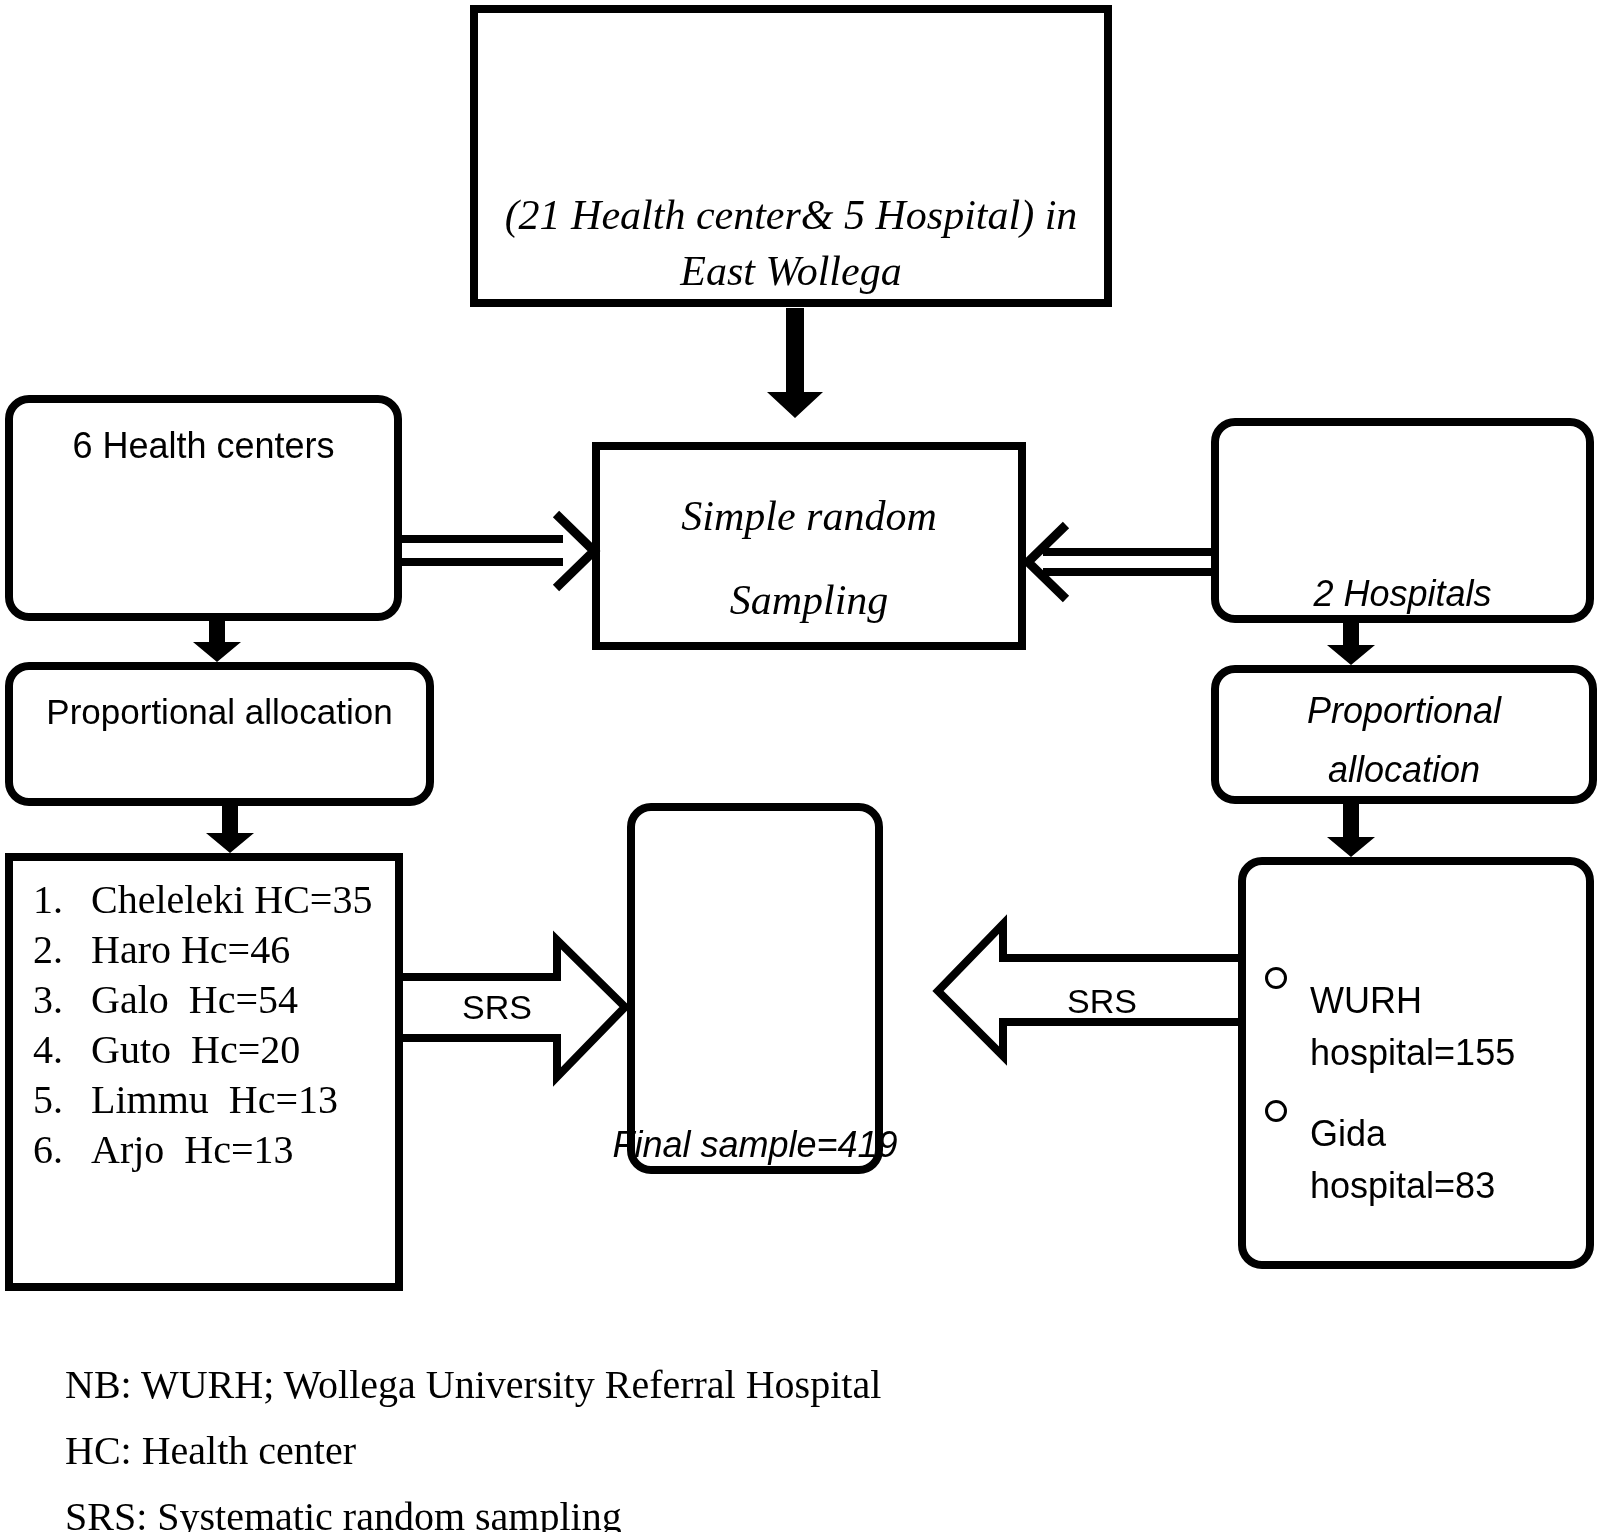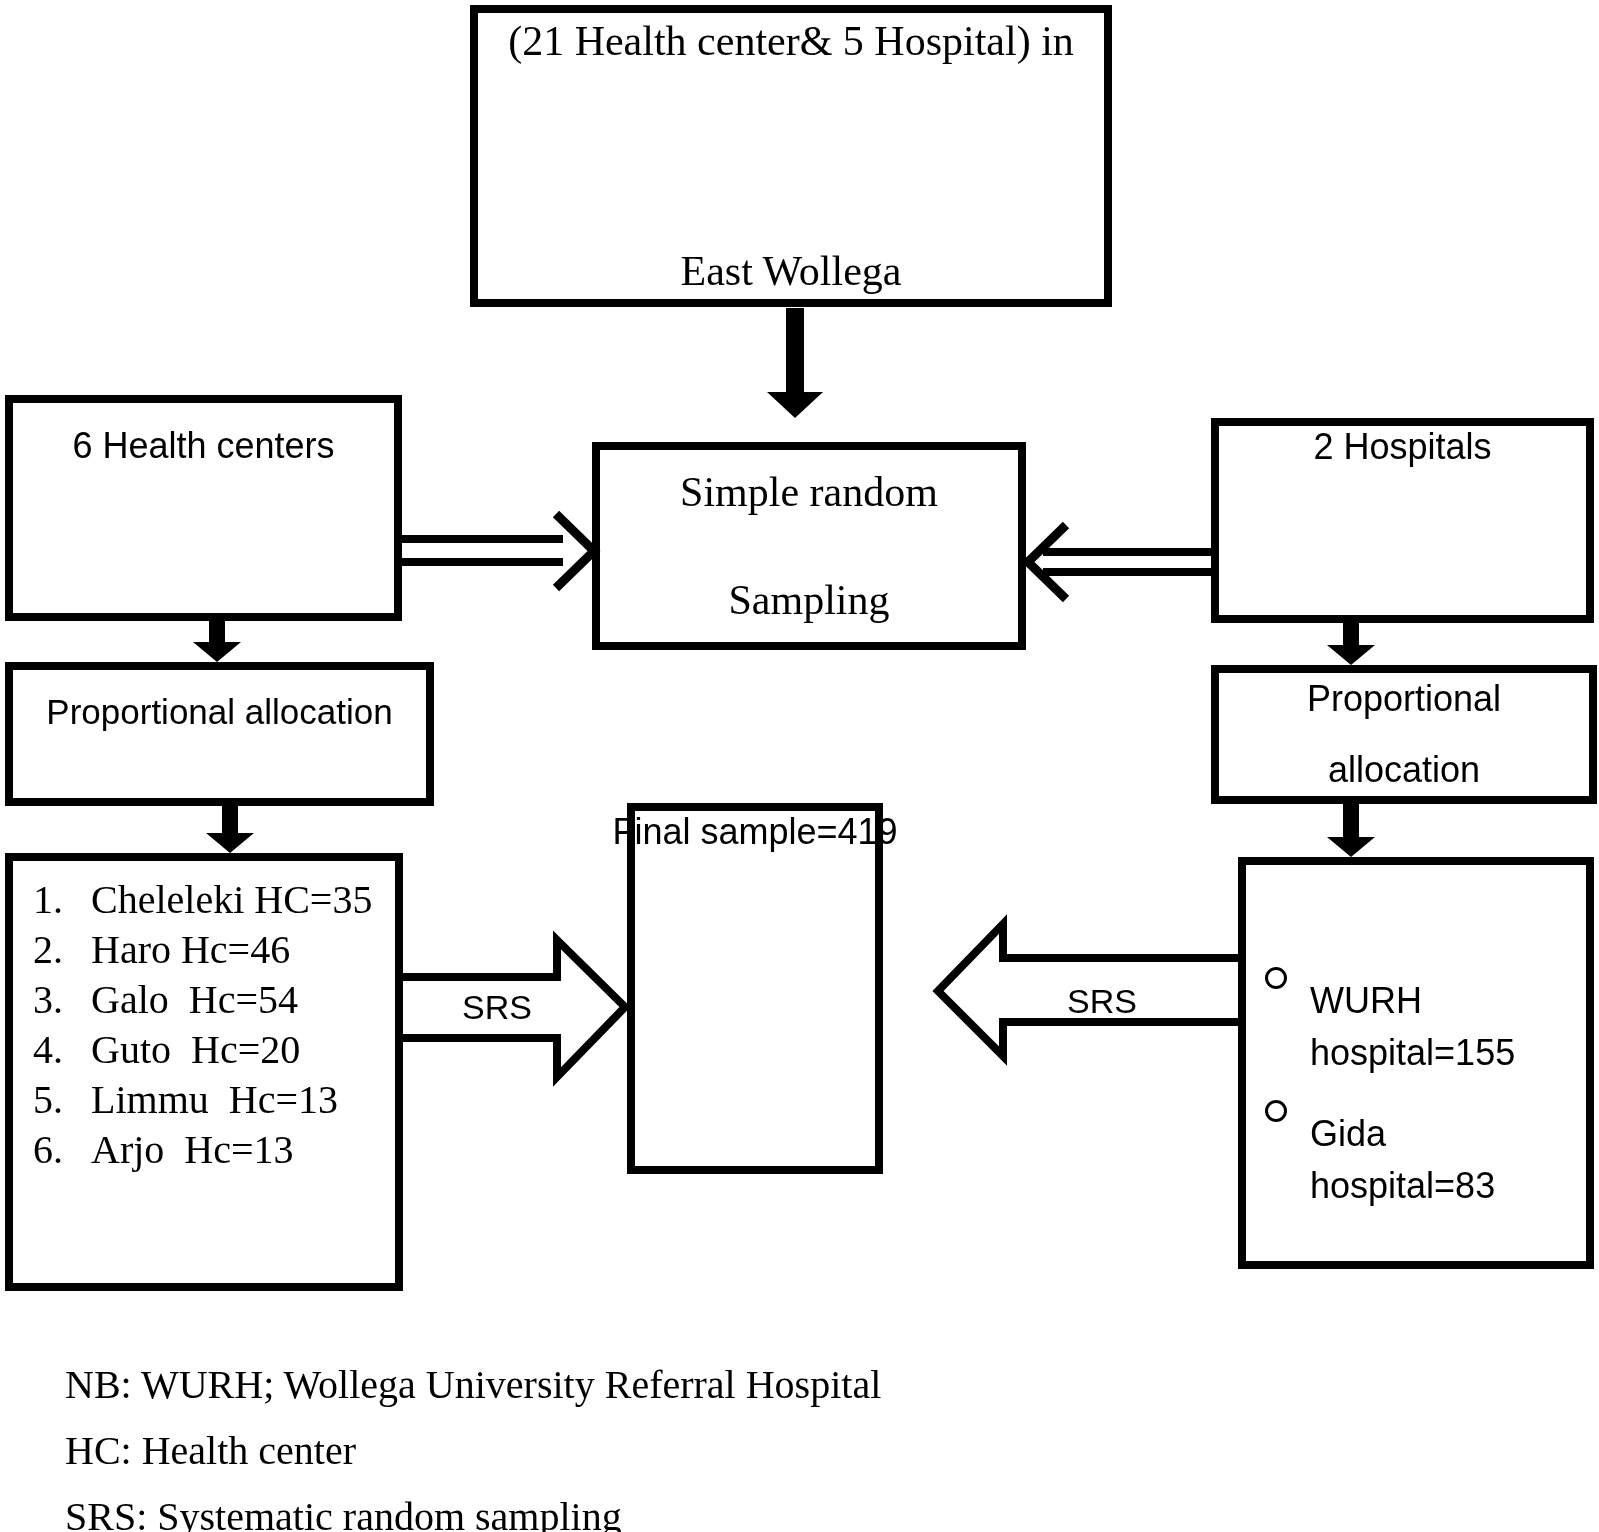--- a/index.html
+++ b/index.html
@@ -11,32 +11,32 @@
     font-family:"Liberation Sans", sans-serif;
     color:#000;
   }
   .box{
     position:absolute;
     border:8px solid #000;
     box-sizing:border-box;
     background:#fff;
   }
   .serif{font-family:"Liberation Serif", serif;}
-  .sans{font-family:"Liberation Sans", sans-serif;}
-  .center-both{display:flex;flex-direction:column;align-items:center;justify-content:space-between;text-align:center;}
+  .sans{font-family:"Liberation Sans", sans-serif;border-radius:24px;}
+  .center-both{display:flex;flex-direction:column;align-items:center;justify-content:flex-end;text-align:center;font-style:italic;}
   .top-center{display:flex;flex-direction:column;align-items:center;text-align:center;}
   .nowrap{white-space:nowrap;}
 
   
   #source-box{left:470px;top:5px;width:642px;height:302px;font-size:42px;line-height:56px;}
   #sampling-box{left:592px;top:442px;width:434px;height:208px;font-size:42px;line-height:84px;}
   #hc6-box{left:5px;top:395px;width:397px;height:226px;font-size:36px;padding-top:22px;}
   #hosp2-box{left:1211px;top:418px;width:383px;height:205px;font-size:36px;}
   #prop-left-box{left:5px;top:662px;width:429px;height:144px;font-size:35px;padding-top:22px;}
-  #prop-right-box{left:1211px;top:665px;width:386px;height:139px;font-size:36px;line-height:52px;}
+  #prop-right-box{left:1211px;top:665px;width:386px;height:139px;font-size:36px;line-height:52px;gap:7px;}
   #final-box{left:627px;top:803px;width:256px;height:371px;font-size:36px;}
   #hc-list-box{left:5px;top:853px;width:398px;height:438px;font-size:40px;}
   #hosp-list-box{left:1238px;top:857px;width:356px;height:412px;font-size:36px;}
 
   
   .hc-list{padding:14px 0 0 20px;}
   .hc-item{display:flex;line-height:50px;}
   .hc-num{display:inline-block;width:58px;flex:0 0 58px;}
   .hc-text{white-space:pre;}
 

